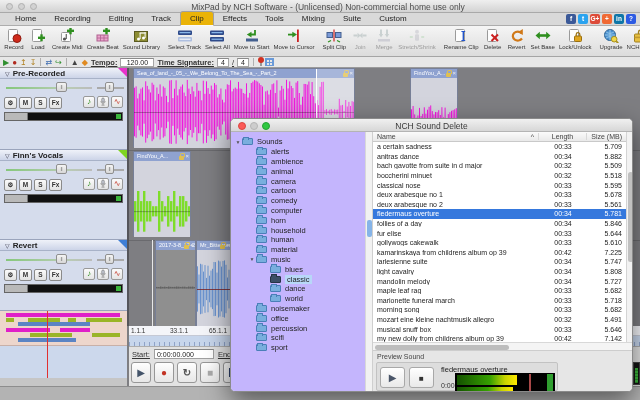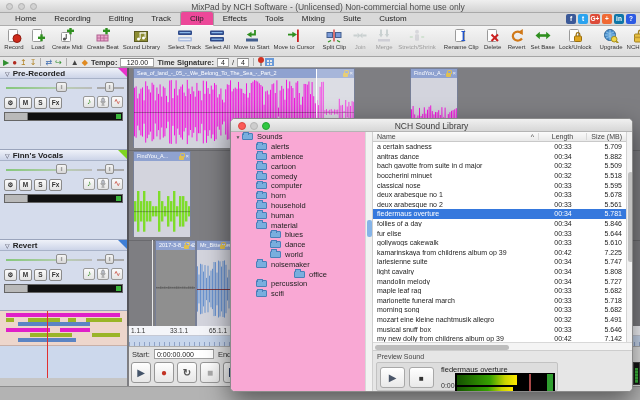--- a/index.html
+++ b/index.html
@@ -6,21 +6,21 @@
   *{box-sizing:border-box;font-family:"Liberation Sans",sans-serif;}
   #app{position:relative;width:640px;height:400px;background:#7e7e82;overflow:hidden;cursor:default;-webkit-user-select:none;user-select:none;}
   .abs{position:absolute;}
   
   #titlebar{left:0;top:0;width:640px;height:13px;background:linear-gradient(#efefef,#d3d3d3);border-bottom:1px solid #a9a9a9;}
   .tlight{position:absolute;top:3px;width:7px;height:7px;border-radius:50%;border:1px solid #b0b0b0;background:#d2d2d2;}
   #wintitle{position:absolute;left:16px;right:0;top:2px;text-align:center;font-size:8.5px;color:#4c4c4c;}
   
   #tabbar{left:0;top:13px;width:640px;height:13px;background:#d9d9d9;border-bottom:1px solid #adadad;display:flex;align-items:flex-end;padding-left:6px;}
   .tab{font-size:8px;color:#222;padding:2px 9px 2px 9px;}
-  .tab.active{background:#ec4899;border:1px solid #a0a0a0;border-bottom:1px solid #fafafa;border-radius:3px 3px 0 0;margin-bottom:-1px;}
+  .tab.active{background:#eab308;border:1px solid #a0a0a0;border-bottom:1px solid #fafafa;border-radius:3px 3px 0 0;margin-bottom:-1px;}
   #social{position:absolute;right:4px;top:14px;display:flex;gap:2px;}
   .soc{width:10px;height:10px;border-radius:2px;color:#fff;font-size:6.5px;font-weight:bold;text-align:center;line-height:10px;}
   
   #ribbon{left:0;top:26px;width:640px;height:31px;background:linear-gradient(#f5f5f5,#dcdcdc);border-bottom:1px solid #a5a5a5;display:flex;align-items:stretch;padding:1px 2px 0 2px;}
   .rgroup{display:flex;}
   .rdiv{width:1px;background:#b5b5b5;margin:2px 2px;}
   .rbtn{display:flex;flex-direction:column;align-items:center;justify-content:flex-start;padding:1px 2px 0 2px;min-width:24px;}
   .rbtn svg{width:16px;height:15px;display:block;}
   .rbtn .rlab{font-size:6px;color:#333;white-space:nowrap;margin-top:1px;}
   .rbtn.disabled{opacity:.42;}
@@ -66,37 +66,37 @@
   #ovband{position:absolute;left:0;top:0;width:127px;height:35px;background:#edd6cc;border-bottom:1px solid #c8b0a8;}
   .ovbar{position:absolute;height:4px;}
   #ovplay{position:absolute;left:47px;top:0;width:1px;height:68px;background:#e03030;}
   
   #ruler{left:129px;top:326px;width:511px;height:20px;}
   #rulelabels{position:absolute;left:0;top:0;width:511px;height:10px;background:#f4f5f9;border-bottom:1px solid #c5c9d5;font-size:6.5px;color:#333;}
   .rlab2{position:absolute;top:1px;}
   #ruleticks{position:absolute;left:0;top:10px;width:511px;height:10px;background:#c7d6ec;background-image:repeating-linear-gradient(90deg,#8fa3c8 0 1px,transparent 1px 5px);background-size:100% 4px;background-position:0 bottom;background-repeat:no-repeat;}
   
   #transport{left:129px;top:346px;width:511px;height:40px;background:#e2e2e2;border-top:1px solid #aeaeae;}
-  .flabel{font-size:7.5px;color:#333;}
+  .flabel{font-size:7.5px;color:#333;text-decoration:underline;}
   .ffield{background:#fff;border:1px solid #a0a0a0;border-top-color:#888;height:10px;font-size:7px;line-height:9px;padding:0 2px;color:#222;}
   #startrow{position:absolute;left:3px;top:2px;display:flex;gap:4px;align-items:center;}
   #tbuttons{position:absolute;left:2px;top:15px;display:flex;gap:3px;}
   .tbtn{width:20px;height:21px;background:linear-gradient(#fefefe,#e7e7e7);border:1px solid #979797;border-radius:3px;text-align:center;font-size:10px;line-height:19px;}
   .pbars{display:inline-block;width:3px;height:9px;background:#2c3f68;box-shadow:5px 0 0 #2c3f68;margin-top:5px;margin-right:5px;}
   #mastervu{left:633px;top:362px;width:7px;height:23px;background:#141414;border:1px solid #444;}
   #mastervu::after{content:"";position:absolute;left:1px;right:1px;bottom:1px;height:70%;background:repeating-linear-gradient(#3cb53c 0 2px,#2a8a2a 2px 3px);}
   #bottomstrip{left:0;top:386px;width:640px;height:14px;background:#b3b3b3;border-top:1px solid #8d8d8d;}
   #leftbottom{left:0;top:378px;width:127px;height:8px;background:#c6c6c6;}
   
   #dialog{left:230px;top:118px;width:403px;height:274px;background:#ececec;border:1px solid #8a8a8a;border-radius:5px;box-shadow:0 10px 26px rgba(0,0,0,.5);overflow:hidden;z-index:20;}
   #dtitle{position:absolute;left:0;top:0;width:100%;height:13px;background:linear-gradient(#f0f0f0,#d7d7d7);border-bottom:1px solid #b4b4b4;}
   #dtitletext{position:absolute;left:0;right:0;top:2px;text-align:center;font-size:8.5px;color:#3a3a3a;}
   .dlight{position:absolute;top:3px;width:8px;height:8px;border-radius:50%;}
   
-  #tree{position:absolute;left:0;top:13px;width:134px;height:261px;background:#f9a8d4;overflow:hidden;}
+  #tree{position:absolute;left:0;top:13px;width:134px;height:261px;background:#c4b5fd;overflow:hidden;padding-top:5px;}
   .titem{position:relative;height:9.8px;display:flex;align-items:center;font-size:7.5px;color:#222;white-space:nowrap;}
   .texp{width:8px;font-size:5px;color:#555;text-align:center;flex:none;}
   .folder{width:11px;height:7px;background:#79aede;border:1px solid #4a7fb8;border-radius:1px;position:relative;margin-right:4px;flex:none;}
   .folder::before{content:"";position:absolute;left:0;top:-2.5px;width:4px;height:2px;background:#79aede;border:1px solid #4a7fb8;border-bottom:none;border-radius:1px 1px 0 0;}
   .folder.dark{background:#3c4e66;border-color:#263344;}
   .folder.dark::before{background:#3c4e66;border-color:#263344;}
   .tsel{background:#b8d7f8;}
   #treescroll{position:absolute;left:134px;top:13px;width:8px;height:261px;background:#f2f2f2;border-left:1px solid #d8d8d8;border-right:1px solid #cfcfcf;}
   #treethumb{position:absolute;left:1px;top:88px;width:5px;height:17px;background:#86b4e8;border-radius:2px;}
   
@@ -781,41 +781,51 @@
   </div>
 
   <div class="abs" id="mastervu"></div>
   <div class="abs" id="bottomstrip"></div>
 
   <div class="abs" id="dialog">
     <div id="dtitle">
       <span class="dlight" style="left:7px;background:#fc5b57;border:1px solid #d84742"></span>
       <span class="dlight" style="left:19px;background:#cdcdcd;border:1px solid #b5b5b5"></span>
       <span class="dlight" style="left:31px;background:#2fc840;border:1px solid #24a233"></span>
-      <div id="dtitletext">NCH Sound Library</div>
+      <div id="dtitletext">NCH Sound Delete</div>
     </div>
     <div id="tree">
         <div class="titem" style="padding-left: 3px;">
           <span class="texp">▼</span>
           <span class="folder"></span>
           <span>Sounds</span>
         </div>
         <div class="titem" style="padding-left: 17px;">
           <span class="texp"></span>
           <span class="folder"></span>
           <span>alerts</span>
         </div>
         <div class="titem" style="padding-left: 17px;">
           <span class="texp"></span>
           <span class="folder"></span>
           <span>ambience</span>
         </div>
         <div class="titem" style="padding-left: 17px;">
           <span class="texp"></span>
           <span class="folder"></span>
+          <span>animal</span>
+        </div>
+        <div class="titem" style="padding-left: 17px;">
+          <span class="texp"></span>
+          <span class="folder"></span>
+          <span>camera</span>
+        </div>
+        <div class="titem" style="padding-left: 17px;">
+          <span class="texp"></span>
+          <span class="folder"></span>
           <span>cartoon</span>
         </div>
         <div class="titem" style="padding-left: 17px;">
           <span class="texp"></span>
           <span class="folder"></span>
           <span>comedy</span>
         </div>
         <div class="titem" style="padding-left: 17px;">
           <span class="texp"></span>
           <span class="folder"></span>
@@ -834,54 +844,69 @@
         <div class="titem" style="padding-left: 17px;">
           <span class="texp"></span>
           <span class="folder"></span>
           <span>human</span>
         </div>
         <div class="titem" style="padding-left: 17px;">
           <span class="texp"></span>
           <span class="folder"></span>
           <span>material</span>
         </div>
+        <div class="titem" style="padding-left: 17px;">
+          <span class="texp">▼</span>
+          <span class="folder"></span>
+          <span>music</span>
+        </div>
         <div class="titem" style="padding-left: 31px;">
           <span class="texp"></span>
           <span class="folder"></span>
           <span>blues</span>
         </div>
         <div class="titem" style="padding-left: 31px;">
           <span class="texp"></span>
+          <span class="folder dark"></span>
+          <span class="tsel" style="padding: 0px 2px;">classic</span>
+        </div>
+        <div class="titem" style="padding-left: 31px;">
+          <span class="texp"></span>
           <span class="folder"></span>
           <span>dance</span>
         </div>
         <div class="titem" style="padding-left: 31px;">
           <span class="texp"></span>
           <span class="folder"></span>
           <span>world</span>
         </div>
         <div class="titem" style="padding-left: 17px;">
           <span class="texp"></span>
           <span class="folder"></span>
           <span>noisemaker</span>
         </div>
-        <div class="titem" style="padding-left: 17px; justify-content: center;">
+        <div class="titem" style="padding-left: 17px;">
           <span class="texp"></span>
           <span class="folder"></span>
           <span>office</span>
         </div>
         <div class="titem" style="padding-left: 17px;">
           <span class="texp"></span>
           <span class="folder"></span>
           <span>percussion</span>
         </div>
         <div class="titem" style="padding-left: 17px;">
           <span class="texp"></span>
           <span class="folder"></span>
           <span>scifi</span>
+        </div>
+        <div class="titem" style="padding-left: 17px;">
+          <span class="texp"></span>
+          <span class="folder"></span>
+          <span>sport</span>
         </div>
       </div>
     <div id="treescroll">
         <div id="treethumb"></div>
       </div>
     <div id="listhead">
       <div class="hc name">
         <span>Name</span>
           <span>^</span>
       </div>

